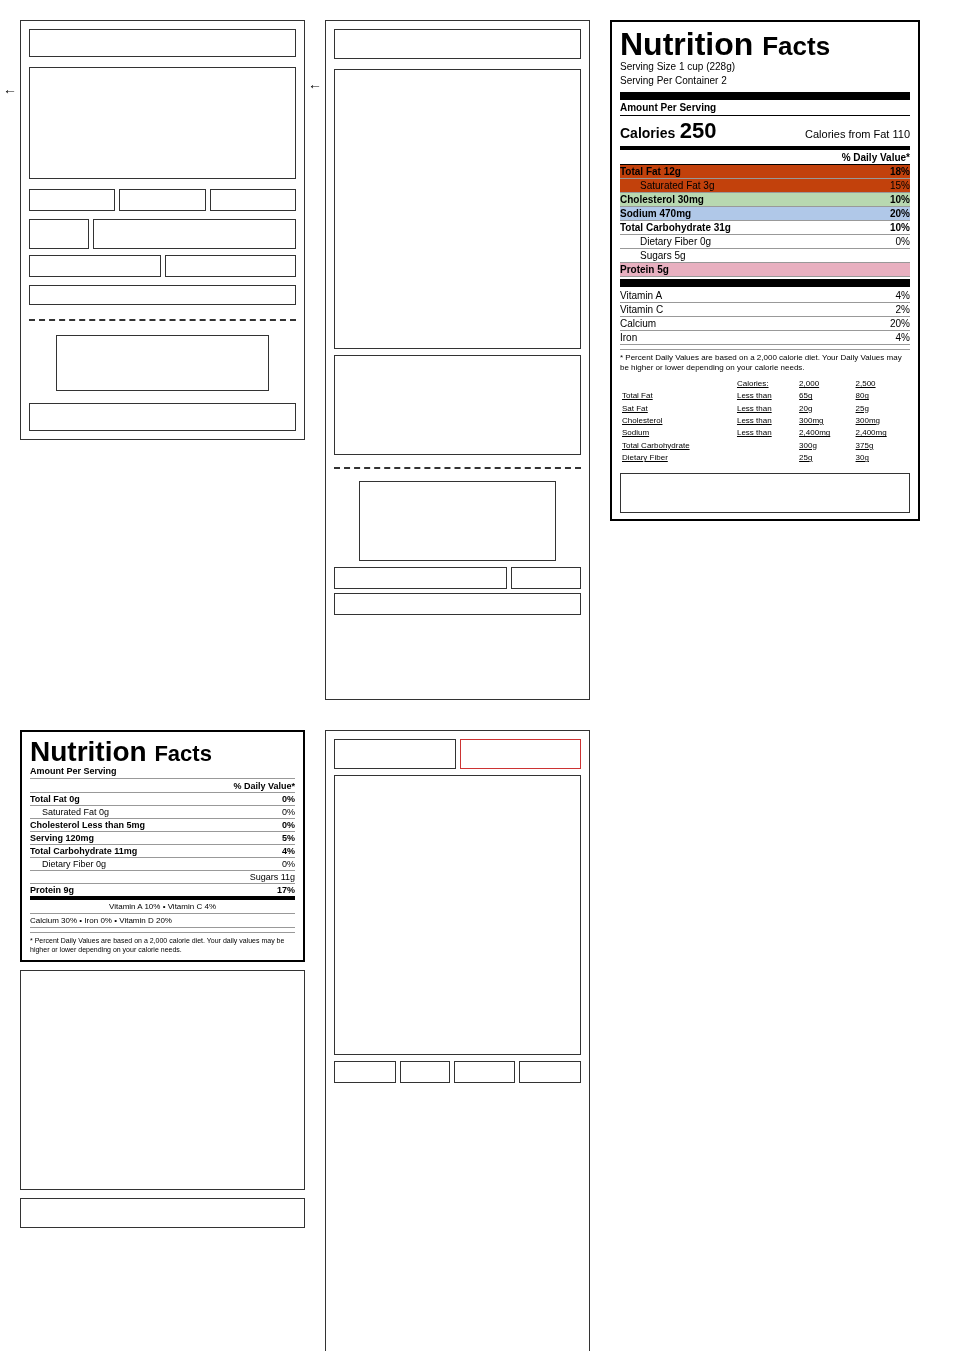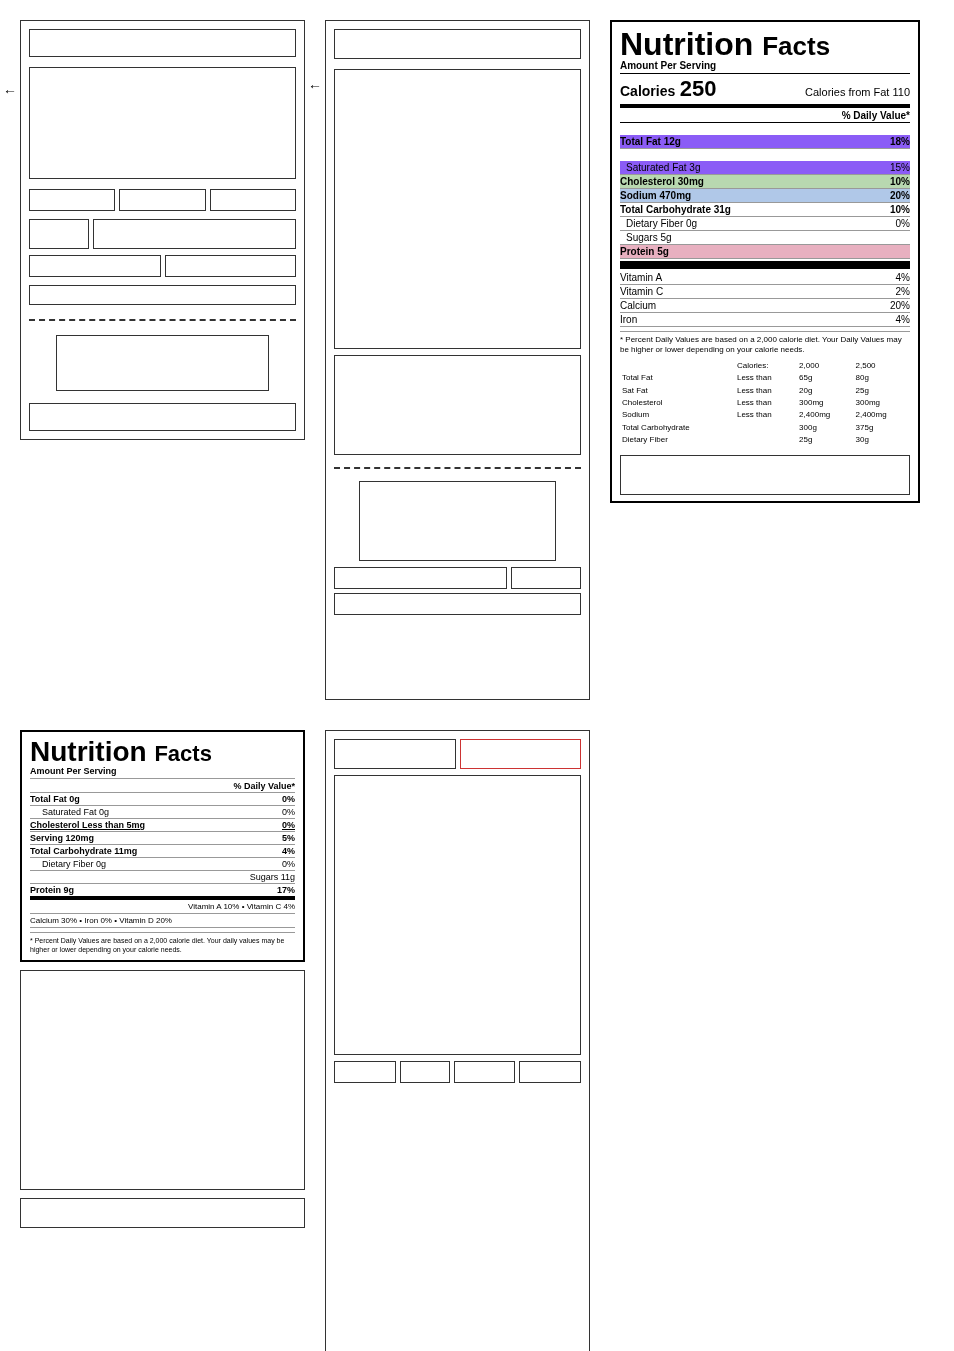--- a/index.html
+++ b/index.html
@@ -248,26 +248,25 @@
       font-size: 10px;
       padding: 1px 0;
       border-bottom: 1px solid #999;
     }
 
     .nutrition-panel .nf-row.bold-row {
       font-weight: bold;
     }
 
     .nutrition-panel .nf-row.indent {
-      padding-left: 6px;
+      padding-left: 20px;
     }
 
     .nutrition-panel .nf-row.highlight-yellow {
-      background: #8b5cf6;
-      margin-top: 12px;
+      background: #c2410c;
     }
 
     .nutrition-panel .nf-row.highlight-pink {
       background: #e8b0c0;
     }
 
     .nutrition-panel .nf-row.highlight-blue {
       background: #b0c8e8;
     }
 
@@ -289,20 +288,21 @@
       border-top: 1px solid #999;
       padding-top: 3px;
       line-height: 1.3;
     }
 
     .nutrition-panel .nf-footer-table {
       font-size: 8px;
       margin-top: 4px;
       width: 100%;
       border-collapse: collapse;
+      text-decoration: underline;
     }
 
     .nutrition-panel .nf-footer-table td {
       padding: 1px 2px;
     }
 
     .nutrition-panel .thick-bar {
       height: 8px;
       background: #000;
       margin: 2px 0;
@@ -448,20 +448,24 @@
           <div class="bottom-item" style="flex:0.4;"></div>
         </div>
         <div class="bottom-single"></div>
       </div>
     </div>
 
     <div class="nutrition-panel">
       <div style="font-size:32px; font-weight:900; line-height:1;">
         <span>Nutrition</span>
         <span style="font-size:26px;">Facts</span>
+      </div>
+      <div class="nf-serving">
+        <div>Serving Size 1 cup (228g)</div>
+        <div>Serving Per Container 2</div>
       </div>
       <div class="nf-amount-label">Amount Per Serving</div>
       <div class="nf-calories-row">
         <div>
           <span class="nf-calories-label">Calories</span>
           <span class="nf-calories-main">250</span>
         </div>
         <div class="nf-calories-fat">Calories from Fat 110</div>
       </div>
       <div class="nf-dv-label">% Daily Value*</div>
@@ -592,21 +596,21 @@
         <div style="text-align:right; font-size:9px; font-weight:bold; border-bottom:1px solid #999; padding-bottom:1px;">% Daily Value*</div>
 
         <div style="display:flex; justify-content:space-between; font-size:9px; padding:1px 0; border-bottom:1px solid #999; font-weight:bold;">
           <span>Total Fat 0g</span>
           <span>0%</span>
         </div>
         <div style="display:flex; justify-content:space-between; font-size:9px; padding:1px 0 1px 12px; border-bottom:1px solid #999;">
           <span>Saturated Fat 0g</span>
           <span>0%</span>
         </div>
-        <div style="display:flex; justify-content:space-between; font-size:9px; padding:1px 0; border-bottom:1px solid #999; font-weight:bold;text-decoration:underline;">
+        <div style="display:flex; justify-content:space-between; font-size:9px; padding:1px 0; border-bottom:1px solid #999; font-weight:bold;">
           <span>Cholesterol Less than 5mg</span>
           <span>0%</span>
         </div>
         <div style="display:flex; justify-content:space-between; font-size:9px; padding:1px 0; border-bottom:1px solid #999; font-weight:bold;">
           <span>Serving 120mg</span>
           <span>5%</span>
         </div>
         <div style="display:flex; justify-content:space-between; font-size:9px; padding:1px 0; border-bottom:1px solid #999; font-weight:bold;">
           <span>Total Carbohydrate 11mg</span>
           <span>4%</span>
@@ -617,21 +621,21 @@
         </div>
         <div style="display:flex; justify-content:flex-end; font-size:9px; padding:1px 0 1px 12px; border-bottom:1px solid #999;">
           <span>Sugars 11g</span>
           <span></span>
         </div>
         <div style="display:flex; justify-content:space-between; font-size:9px; padding:1px 0; border-bottom:4px solid #000; font-weight:bold;">
           <span>Protein 9g</span>
           <span>17%</span>
         </div>
 
-        <div style="font-size:8px; display:flex; justify-content:flex-end; border-bottom:1px solid #999; padding:2px 0;">
+        <div style="font-size:8px; display:flex; justify-content:center; border-bottom:1px solid #999; padding:2px 0;">
           <span>Vitamin A 10%  •  Vitamin C 4%</span>
         </div>
         <div style="font-size:8px; display:flex; justify-content:space-between; border-bottom:1px solid #999; padding:2px 0;">
           <span>Calcium 30% • Iron 0% • Vitamin D 20%</span>
         </div>
 
         <div style="font-size:7px; margin-top:4px; border-top:1px solid #999; padding-top:3px; line-height:1.3;">
           <span>* Percent Daily Values are based on a 2,000 calorie diet. Your daily values may be higher or lower depending on your calorie needs.</span>
         </div>
       </div>

